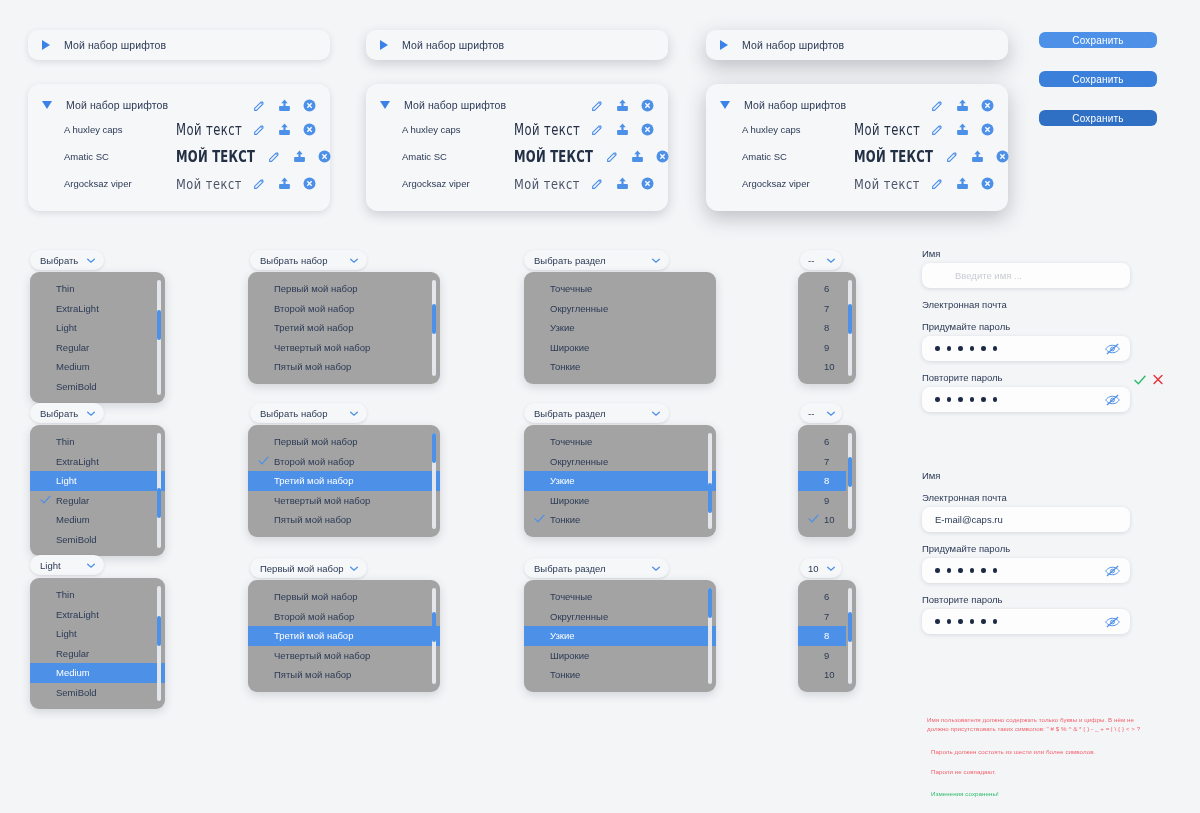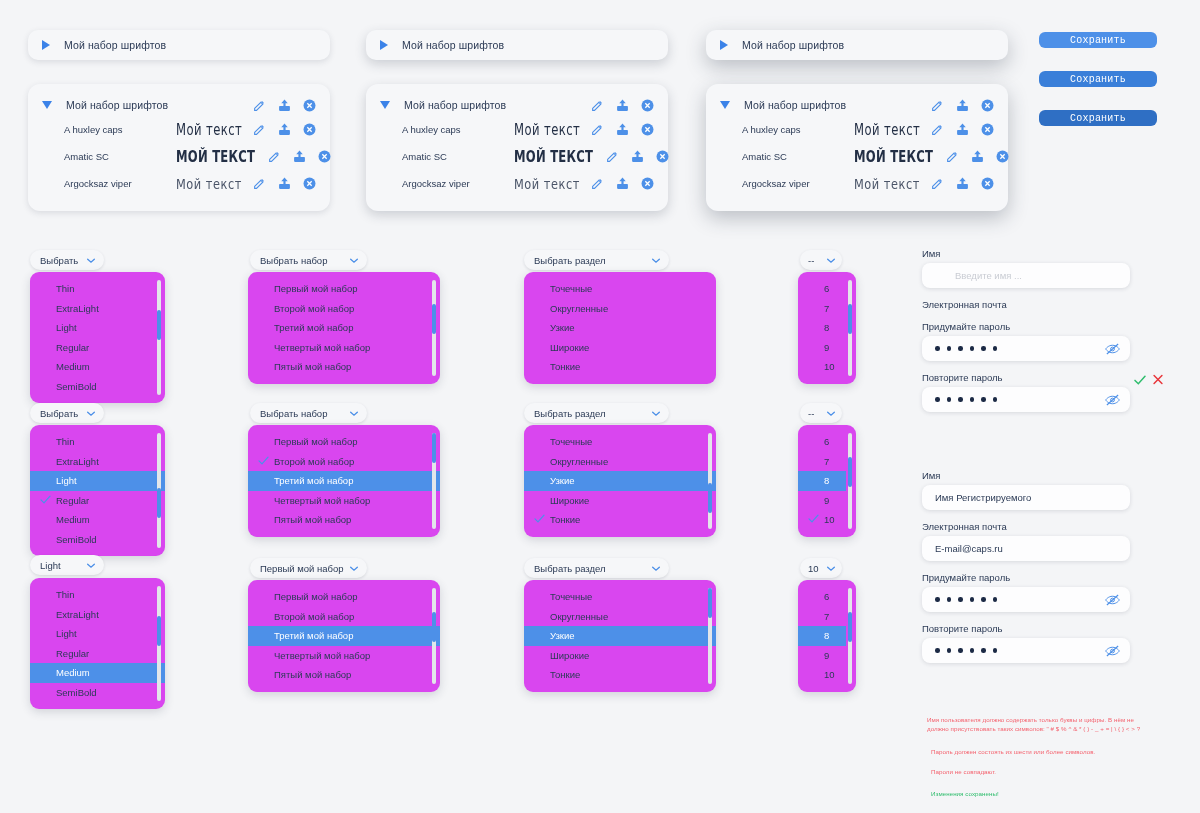--- a/index.html
+++ b/index.html
@@ -70,21 +70,21 @@
   .s-c { font-size: 14px; font-weight: 300; letter-spacing: .6px; color:#4a5468; transform: scaleX(.9); transform-origin: left center; }
 
   .icons { display: flex; align-items: center; gap: 12px; flex: none; }
   .ic { width: 13px; height: 13px; display: block; }
 
   
   .btn-save {
     width: 118px; height: 16px;
     border: none; border-radius: 6px;
     color: #fff; font-size: 10px;
-    font-family: Liberation Mono, monospace;
+    font-family: Liberation Sans, sans-serif;
     cursor: pointer;
     letter-spacing: .2px;
   }
   .bs1 { background: #4d90e8; }
   .bs2 { background: #3a7fd9; }
   .bs3 { background: #2f6fc4; }
 
   
   .sel-trigger {
     display: flex; align-items: center;
@@ -92,21 +92,21 @@
     background: #f6f7f9; padding: 0 8px 0 10px;
     box-shadow: 0 1px 3px rgba(40,50,70,.14);
     font-size: 9.5px; color: #2b3a55;
     cursor: pointer;
   }
   .sel-trigger .lbl { flex: 1; white-space: nowrap; }
   .chev { width: 10px; height: 7px; flex: none; }
 
   .sel-menu {
     position: relative;
-    background: #d946ef;
+    background: #a3a3a3;
     border-radius: 9px;
     padding: 7px 0;
     box-shadow: 0 3px 10px rgba(40,50,70,.17);
     overflow: hidden;
   }
   .opt {
     display: flex; align-items: center;
     height: 19.5px; padding-left: 10px;
     font-size: 9.5px; color: #2b3a55;
     white-space: nowrap; cursor: pointer;
@@ -848,23 +848,20 @@
       <svg class="eye" viewBox="0 0 24 18">
           <path d="M1 9s4-6 11-6 11 6 11 6-4 6-11 6S1 9 1 9z" fill="none" stroke="#4d90e8" stroke-width="1.6"></path>
           <circle cx="12" cy="9" r="3" fill="none" stroke="#4d90e8" stroke-width="1.6"></circle>
           <path d="M3 17 21 1" stroke="#4d90e8" stroke-width="1.8"></path>
         </svg>
     </div>
   </div>
 
   <div class="abs" style="left:922px;top:470px;width:208px;">
     <div class="f-label">Имя</div>
-    <div class="f-input">
-      <span class="val">Имя Регистрируемого</span>
-    </div>
 
     <div class="f-label" style="margin-top:11px;">Электронная почта</div>
     <div class="f-input">
       <span class="val">E-mail@caps.ru</span>
     </div>
 
     <div class="f-label" style="margin-top:11px;">Придумайте пароль</div>
     <div class="f-input">
       <span class="dots">
         <i class="dot"></i>

